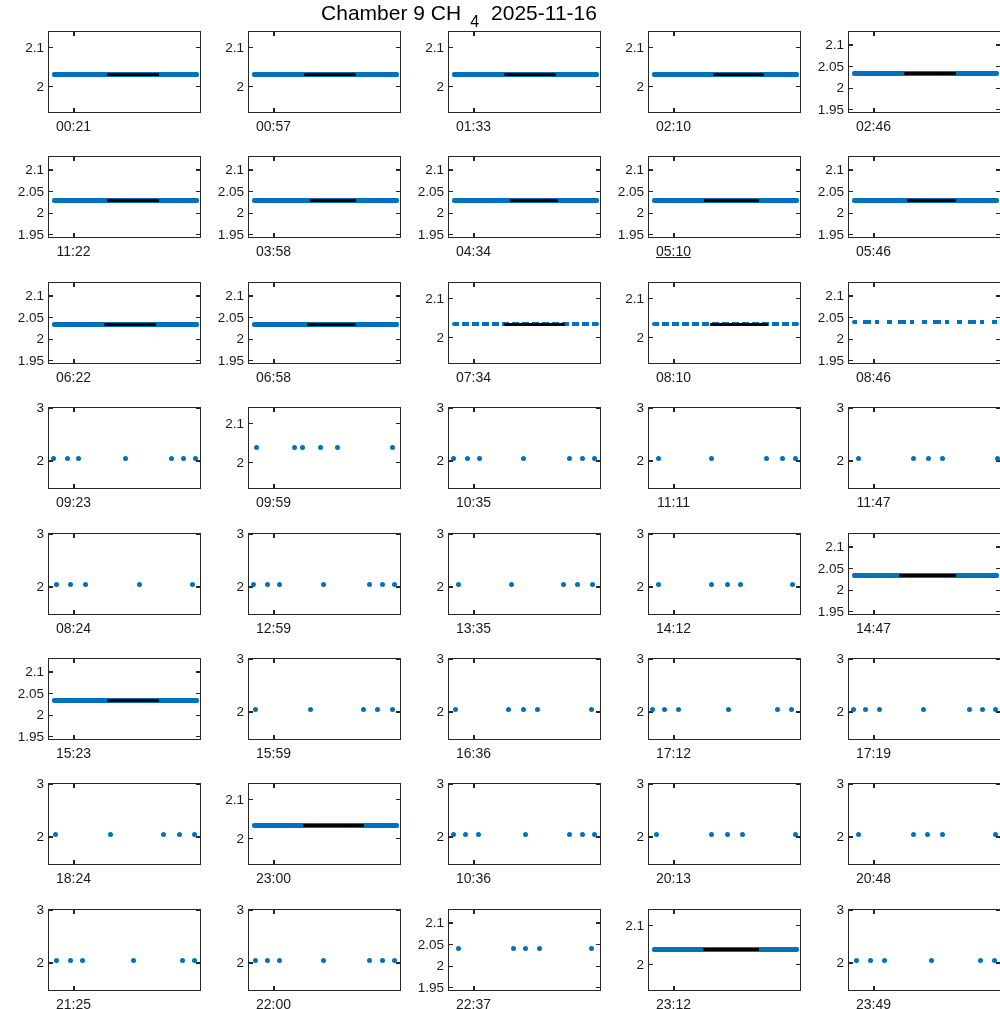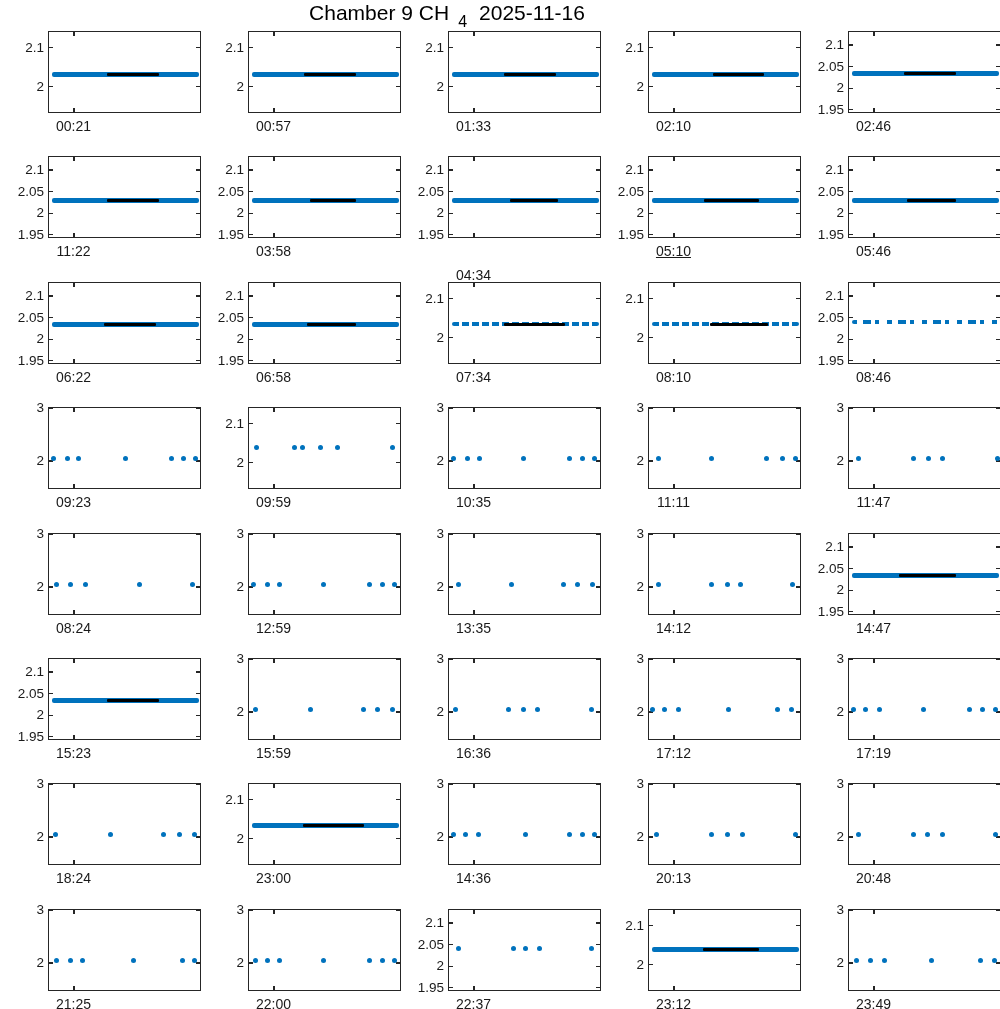--- a/index.html
+++ b/index.html
@@ -1,19 +1,19 @@
 <!DOCTYPE html>
 <html><head>
 <meta charset="utf-8">
 <style>
   html,body{margin:0;padding:0;}
   body{width:1000px;height:1009px;background:#fff;overflow:hidden;position:relative;
        font-family:"Liberation Sans",sans-serif;color:#1a1a1a;}
   .fig-title{position:absolute;left:0;top:1px;width:894px;text-align:center;
-             font-size:21px;color:#000;white-space:nowrap;}
+             font-size:21px;color:#000;white-space:nowrap;padding-left:12px;}
   .fig-title sub{font-size:16px;vertical-align:-7px;margin:0 12px 0 9px;}
   .plot{position:absolute;border:1.4px solid #262626;background:transparent;box-sizing:border-box;}
   .ytick-label{position:absolute;width:46px;text-align:right;font-size:13.5px;line-height:14px;
                color:#1a1a1a;left:-51px;z-index:3;white-space:nowrap;}
   .time-label{position:absolute;width:62px;text-align:center;font-size:14px;color:#1a1a1a;top:86px;}
   .tick{position:absolute;background:#262626;}
   .series-line{position:absolute;border-radius:2px;z-index:1;}
   .line-dense{height:5px;background:#0072BD;}
   .line-dashed{height:4px;background:repeating-linear-gradient(90deg,#0072BD 0 7px,rgba(0,0,0,0) 7px 10px);}
   .line-sparse{height:4px;background:repeating-linear-gradient(90deg,#0072BD 0 5px,rgba(0,0,0,0) 5px 11px,#0072BD 11px 19px,rgba(0,0,0,0) 19px 23px,#0072BD 23px 27px,rgba(0,0,0,0) 27px 35px);}
@@ -143,21 +143,21 @@
       <div class="tick" style="right: 0px; top: 34.0263px; width: 4px; height: 1.2px;"></div>
       <div class="ytick-label" style="top: 27.5263px;">2.05</div>
       <div class="tick" style="left: 0px; top: 55.6053px; width: 4px; height: 1.2px;"></div>
       <div class="tick" style="right: 0px; top: 55.6053px; width: 4px; height: 1.2px;"></div>
       <div class="ytick-label" style="top: 49.1053px;">2</div>
       <div class="tick" style="left: 0px; top: 77.1842px; width: 4px; height: 1.2px;"></div>
       <div class="tick" style="right: 0px; top: 77.1842px; width: 4px; height: 1.2px;"></div>
       <div class="ytick-label" style="top: 70.6842px;">1.95</div>
       <div class="tick" style="left: 24.48px; top: 0px; width: 1.2px; height: 4px;"></div>
       <div class="tick" style="left: 24.48px; bottom: 0px; width: 1.2px; height: 4px;"></div>
-      <div class="time-label" style="left: -6.52px; margin-top: 24px;">04:34</div>
+      <div class="time-label" style="left: -6.52px;">04:34</div>
       <div class="series-line line-dense" style="left: 3.06px; width: 146.88px; top: 40.6579px;"></div>
       <div class="trend-seg" style="left: 61.2px; width: 47.43px; top: 41.6579px;"></div>
     </div>
     <div class="plot" style="left: 648px; top: 156px; width: 153px; height: 82px;">
       <div class="tick" style="left: 0px; top: 12.4474px; width: 4px; height: 1.2px;"></div>
       <div class="tick" style="right: 0px; top: 12.4474px; width: 4px; height: 1.2px;"></div>
       <div class="ytick-label" style="top: 5.94737px;">2.1</div>
       <div class="tick" style="left: 0px; top: 34.0263px; width: 4px; height: 1.2px;"></div>
       <div class="tick" style="right: 0px; top: 34.0263px; width: 4px; height: 1.2px;"></div>
       <div class="ytick-label" style="top: 27.5263px;">2.05</div>
@@ -561,21 +561,21 @@
     </div>
     <div class="plot" style="left: 448px; top: 783px; width: 153px; height: 82px;">
       <div class="tick" style="left: 0px; top: -0.5px; width: 4px; height: 1.2px;"></div>
       <div class="tick" style="right: 0px; top: -0.5px; width: 4px; height: 1.2px;"></div>
       <div class="ytick-label" style="top: -7px;">3</div>
       <div class="tick" style="left: 0px; top: 52.4032px; width: 4px; height: 1.2px;"></div>
       <div class="tick" style="right: 0px; top: 52.4032px; width: 4px; height: 1.2px;"></div>
       <div class="ytick-label" style="top: 45.9032px;">2</div>
       <div class="tick" style="left: 24.48px; top: 0px; width: 1.2px; height: 4px;"></div>
       <div class="tick" style="left: 24.48px; bottom: 0px; width: 1.2px; height: 4px;"></div>
-      <div class="time-label" style="left: -6.52px;">14:36</div>
+      <div class="time-label" style="left: -6.52px;">10:36</div>
       <div class="dot" style="left: 2.09px; top: 48.2871px;"></div>
       <div class="dot" style="left: 14.33px; top: 48.2871px;"></div>
       <div class="dot" style="left: 26.57px; top: 48.2871px;"></div>
       <div class="dot" style="left: 74px; top: 48.2871px;"></div>
       <div class="dot" style="left: 118.37px; top: 48.2871px;"></div>
       <div class="dot" style="left: 130.61px; top: 48.2871px;"></div>
       <div class="dot" style="left: 142.85px; top: 48.2871px;"></div>
     </div>
     <div class="plot" style="left: 648px; top: 783px; width: 153px; height: 82px;">
       <div class="tick" style="left: 0px; top: -0.5px; width: 4px; height: 1.2px;"></div>

